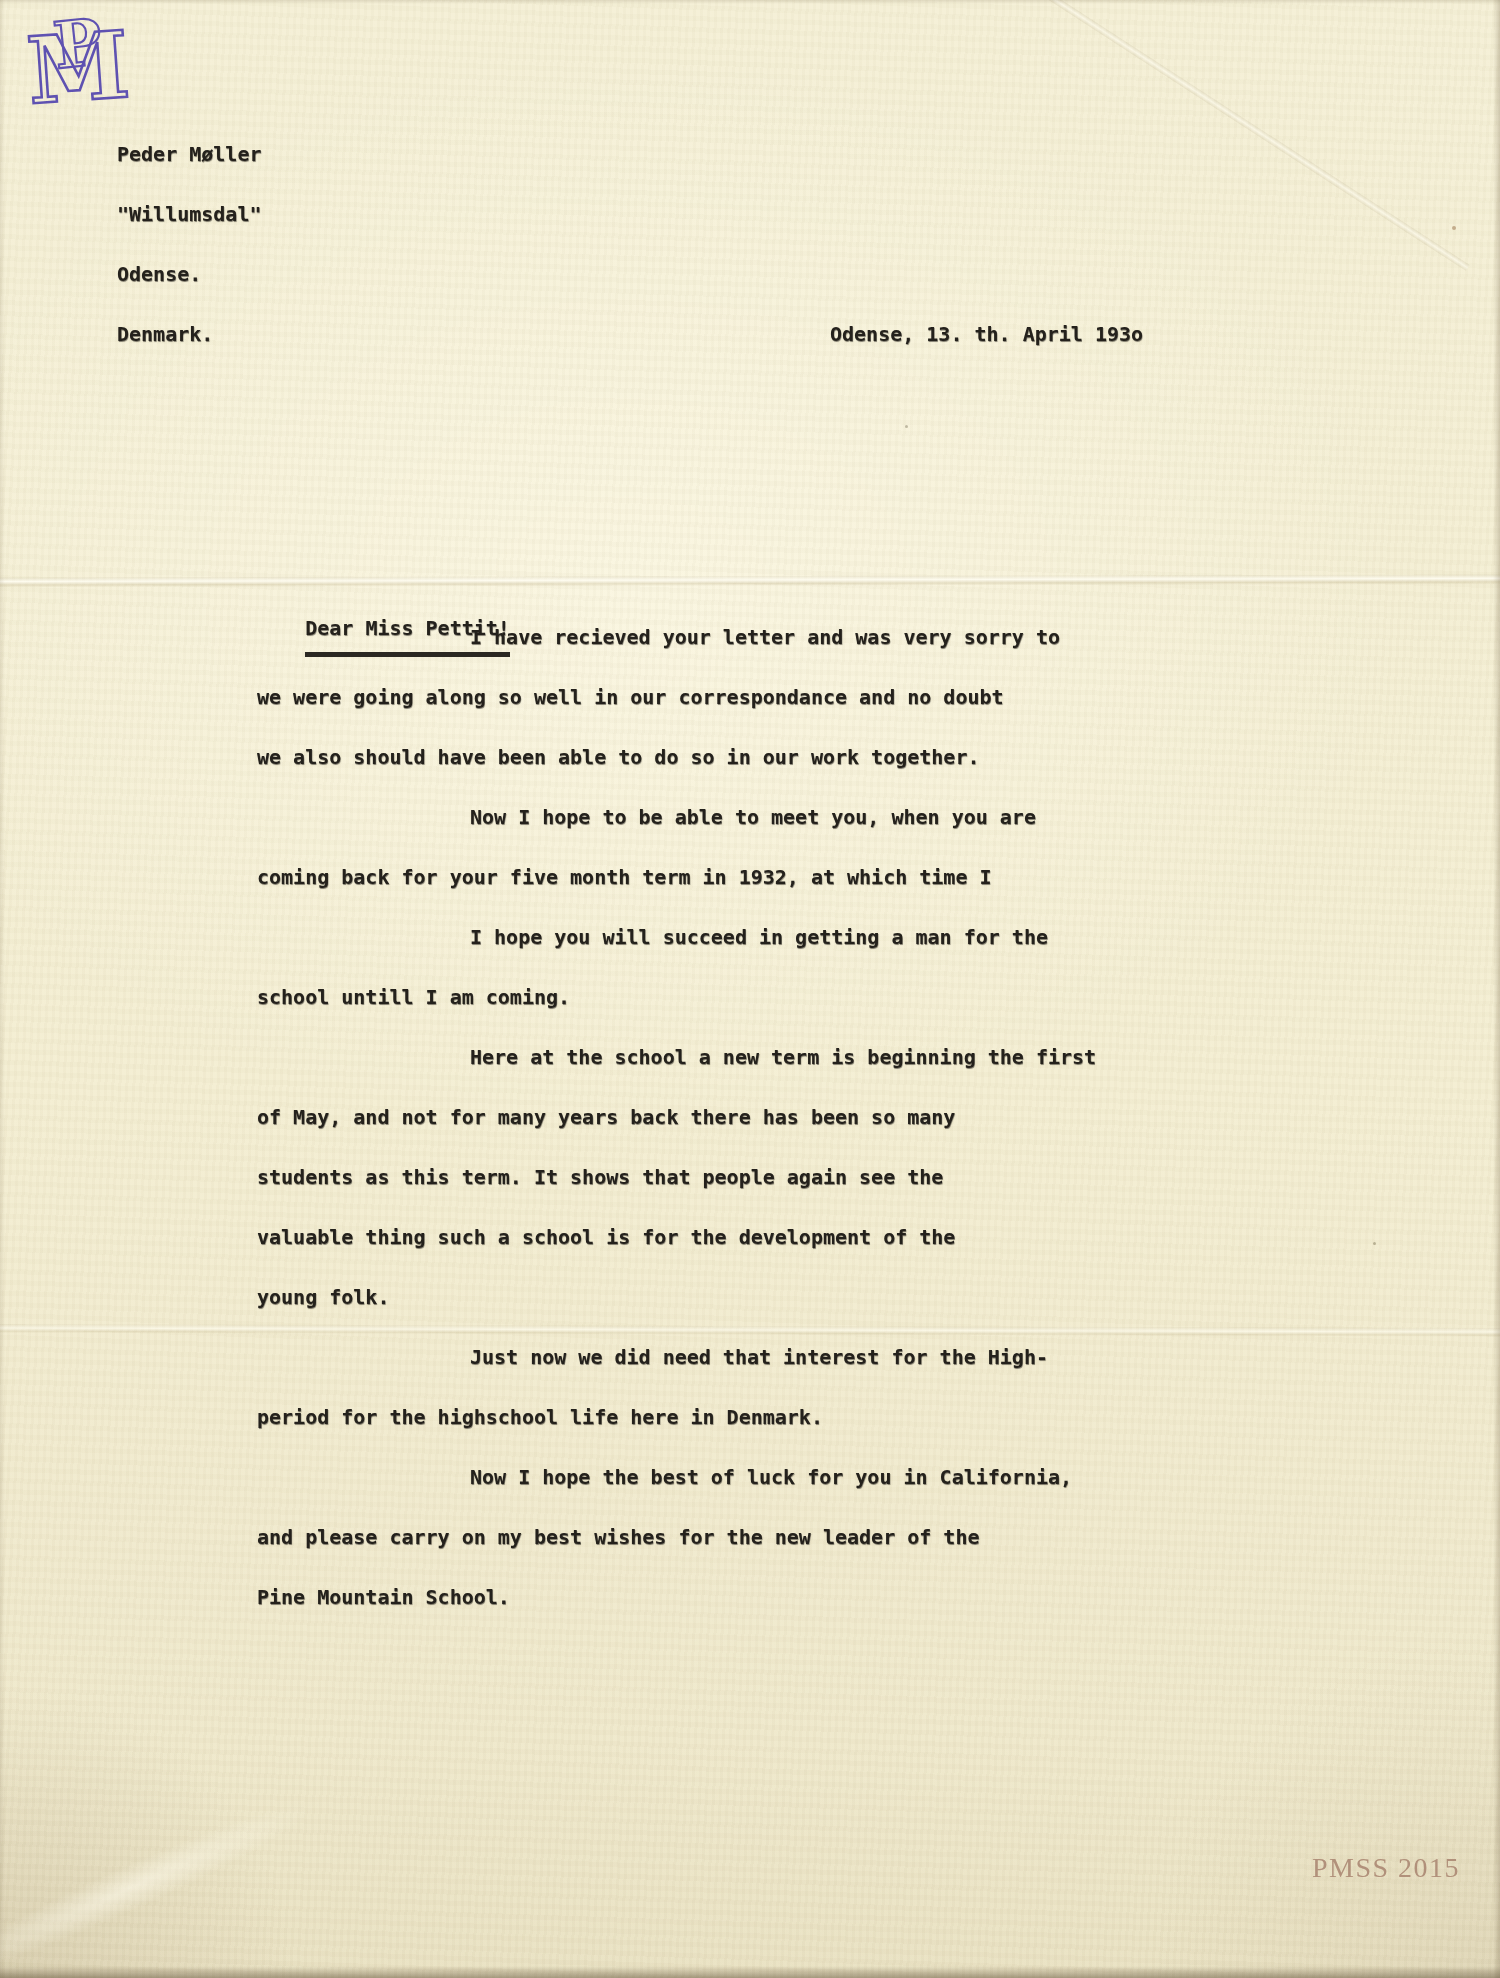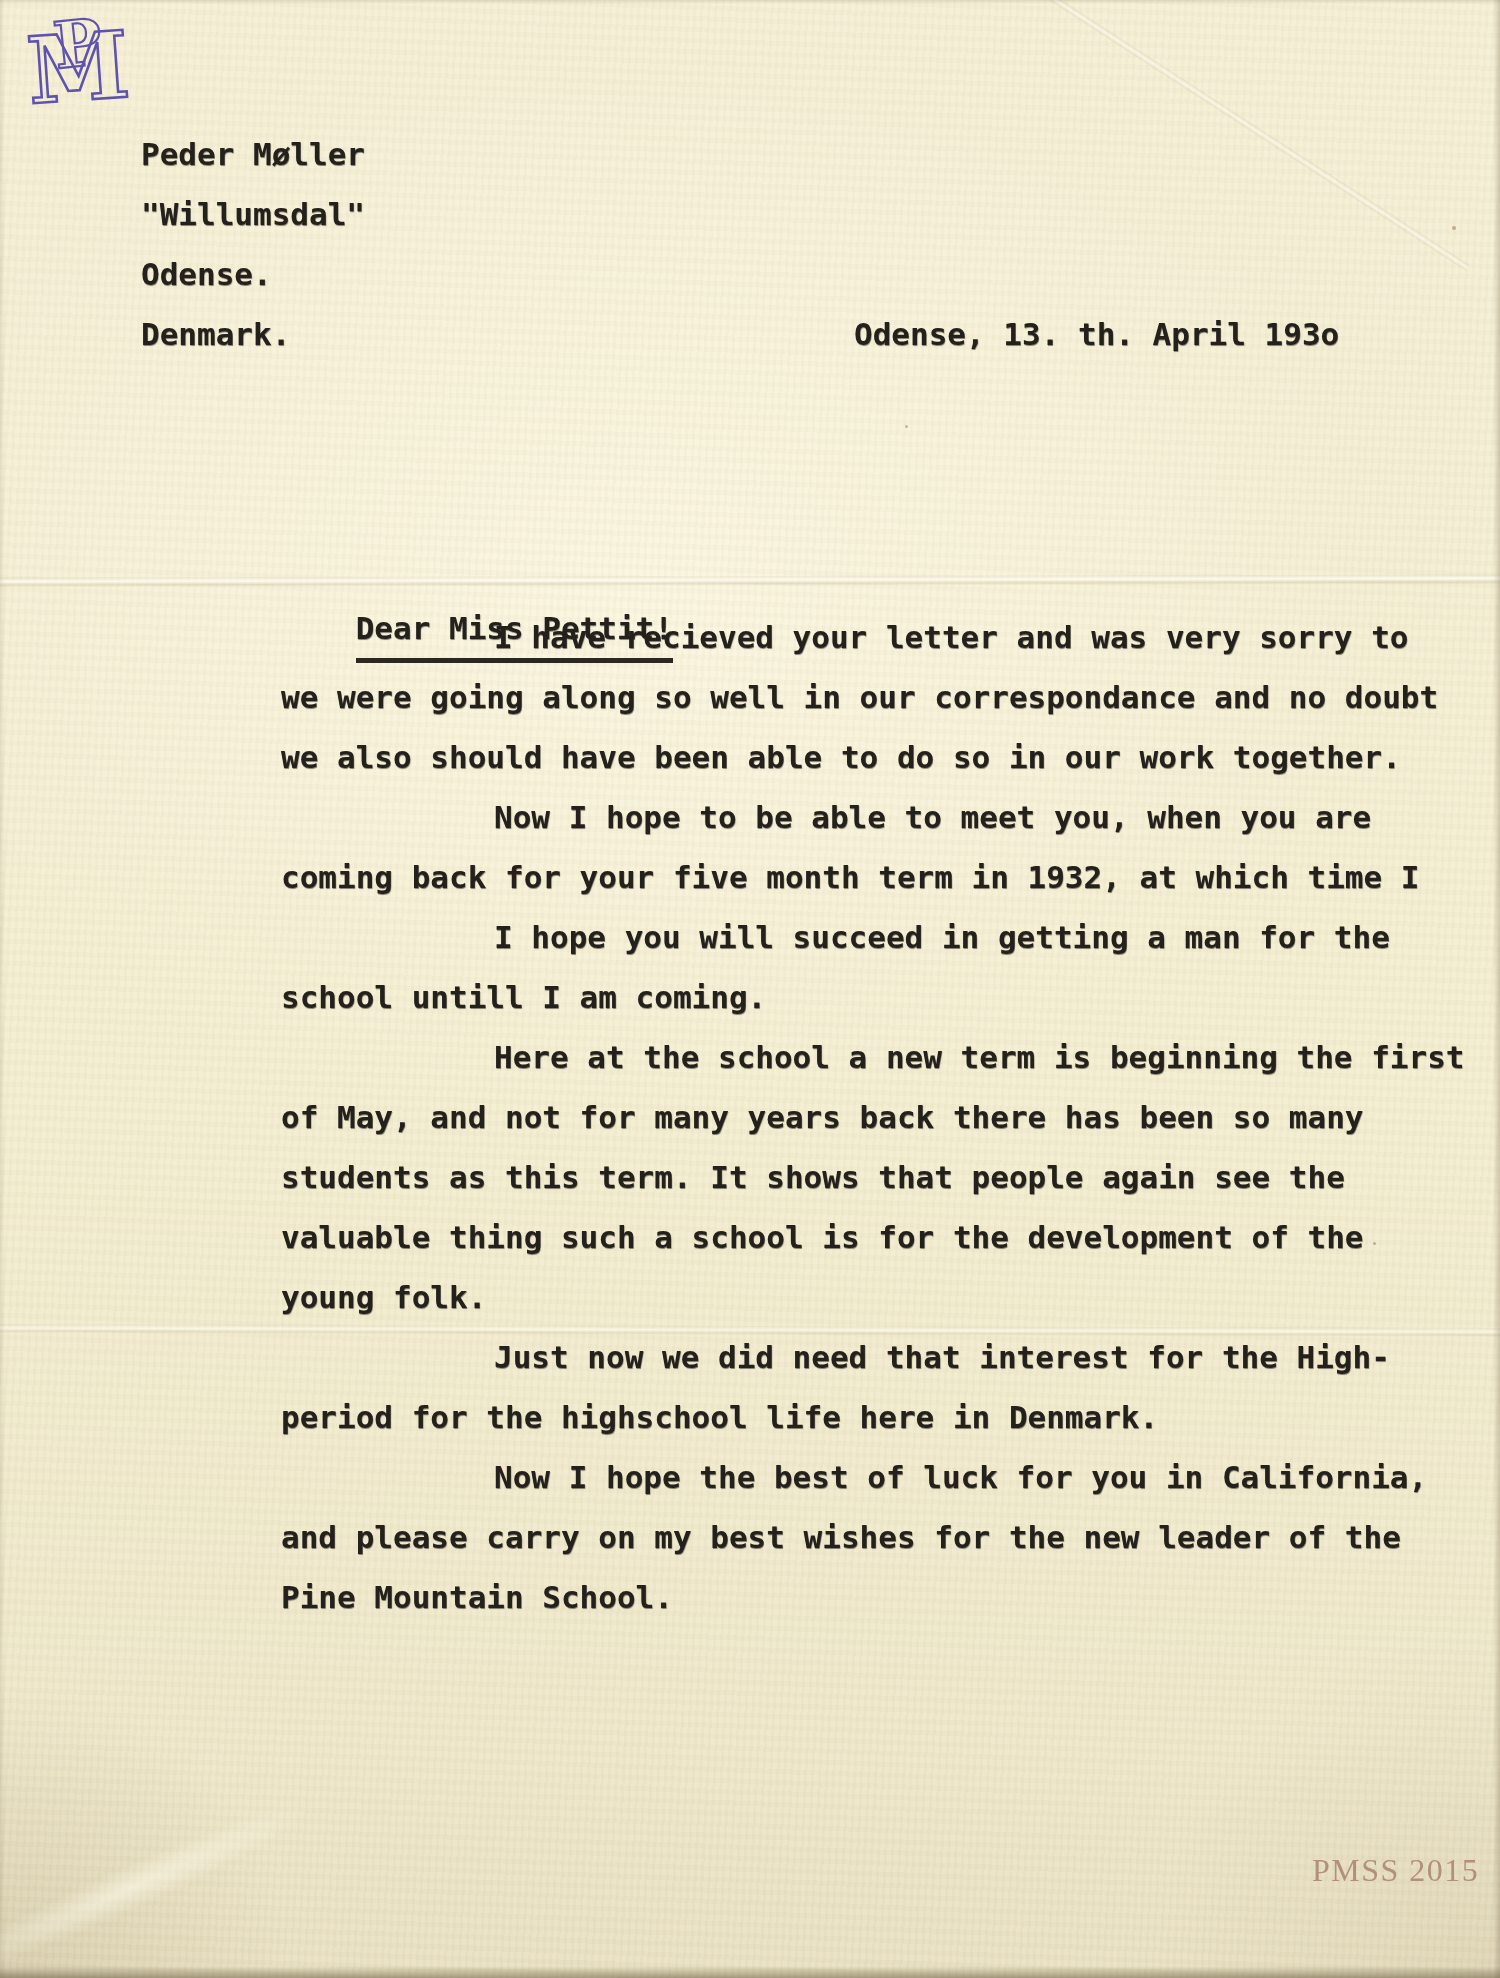--- a/index.html
+++ b/index.html
@@ -59,26 +59,25 @@
     transform: rotate(33deg); transform-origin: left top;
   }
   .crease-bl {
     position: absolute; left: -80px; bottom: 60px; width: 420px; height: 60px;
     background: radial-gradient(ellipse 200px 22px at 50% 50%, rgba(255,252,238,0.55), rgba(255,252,238,0));
     transform: rotate(-24deg);
   }
 
   
   .typed {
-    font-size: 31px;
+    font-size: 20px;
     font-weight: 700;
     color: #24211c;
     text-shadow: 0.5px 0.5px 0.7px rgba(40,36,30,0.55);
     white-space: pre;
-    margin-left: 24px;
   }
   .sender {
     position: absolute; left: 117px; top: 124px;
   }
   .sender .line { height: 60px; line-height: 60px; }
   .dateline {
     position: absolute; left: 830px; top: 304px;
     height: 60px; line-height: 60px;
   }
   .salutation-line {
@@ -94,21 +93,21 @@
   }
   .letter-body .line { height: 60px; line-height: 60px; }
   .letter-body .indent { padding-left: 213px; }
 
   .monogram {
     position: absolute; left: 26px; top: 4px; width: 104px; height: 110px;
   }
   .watermark {
     position: absolute; left: 1312px; top: 1852px;
     font-family: "Liberation Serif", "DejaVu Serif", serif;
-    font-size: 32px;
+    font-size: 28px;
     letter-spacing: 1.5px;
     color: #ac8974;
     opacity: 0.9;
   }
   .speck { position:absolute; border-radius:50%; }
   .speck-1 { left:1452px; top:226px; width:4px; height:4px; background:rgba(150,110,70,0.5); }
   .speck-2 { left:1373px; top:1242px; width:3px; height:3px; background:rgba(120,110,80,0.45); }
   .speck-3 { left:905px; top:425px; width:3px; height:3px; background:rgba(110,100,75,0.4); }
 </style>
 </head>

